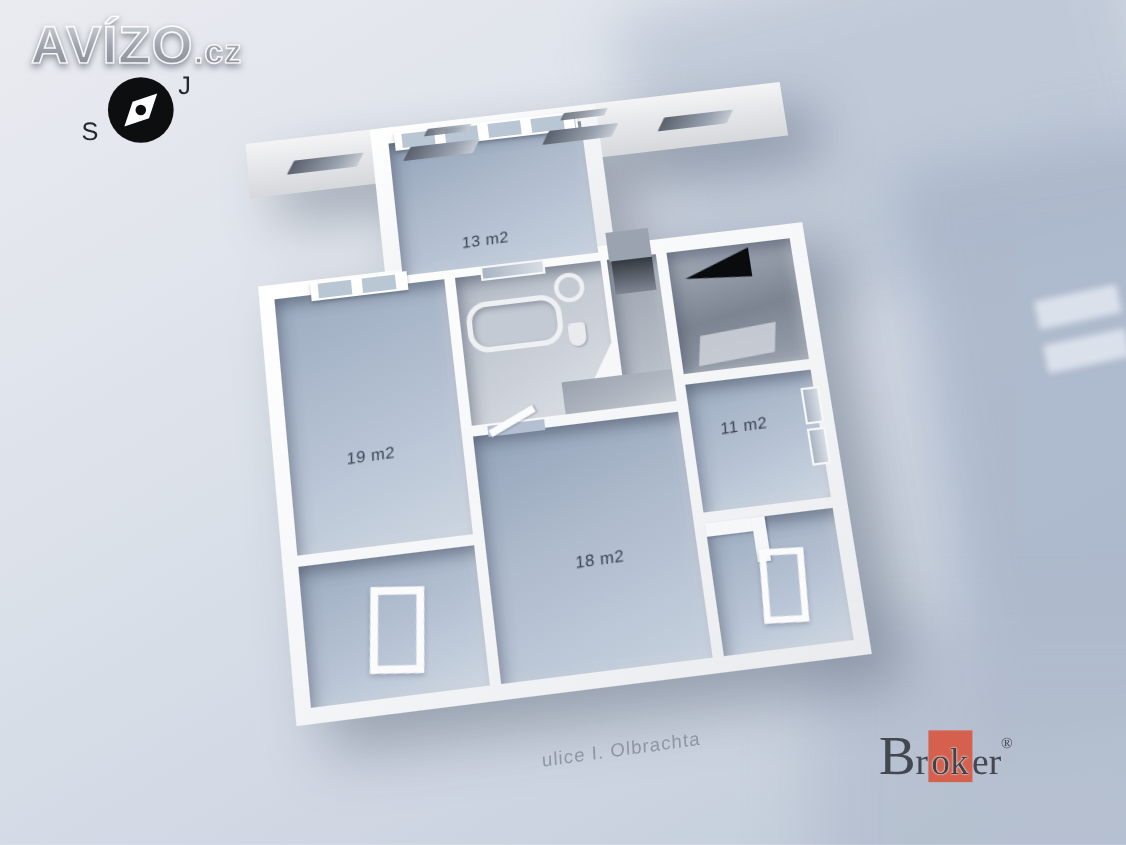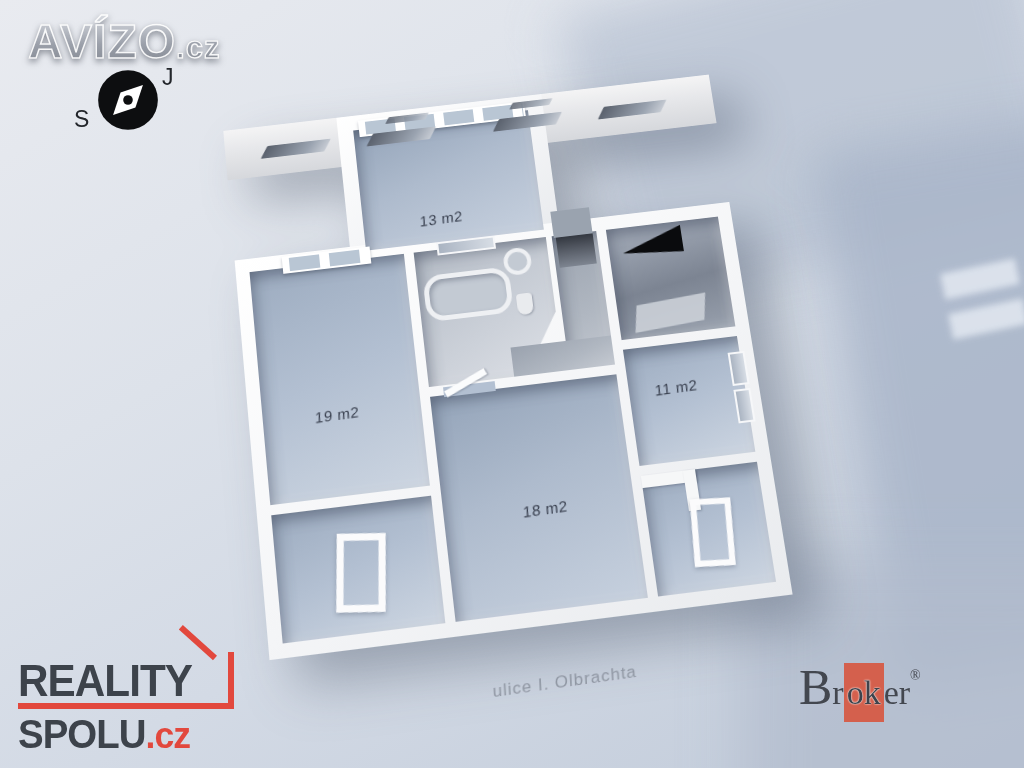--- a/index.html
+++ b/index.html
@@ -96,21 +96,21 @@
   .rs-under{left:2px;top:71px;width:216px;height:6px;}
   .rs-vert{left:212px;top:20px;width:6px;height:53px;}
   .rs-diag{left:196px;top:-20px;width:6px;height:46px;transform:rotate(-48deg);transform-origin:bottom center;}
 
   
   .bc{position:absolute;left:795px;top:662px;width:235px;color:#43474f;
        font-family:"Liberation Serif","DejaVu Serif",serif;font-size:34px;line-height:1;}
   .bc .cap{display:inline-block;}
   .bc .cap::first-letter{font-size:50px;}
   .bc-l1{margin-left:4px;white-space:nowrap;}
-  .bc-ok{display:inline-block;background:#d4604d;color:#3f434c;padding:13px 3px 12px 3px;
+  .bc-ok{display:inline-block;background:#d4604d;color:#3f434c;padding:13px 3px 0 3px;
        text-shadow:0 0 2px #fff,0 0 1px #fff;}
   .bc-reg{font-size:14px;vertical-align:24px;}
   .bc-l2{display:block;margin:-7px 0 0 32px;white-space:nowrap;}
 </style>
 </head>
 <body>
 
 <div class="stage">
 
   <div class="shadow sh-topright"></div>
@@ -194,25 +194,18 @@
       <polygon points="44,16 37,37 16,44 23,23" fill="#ffffff"></polygon>
       <circle cx="30" cy="30" r="4.5" fill="#0d0e10"></circle>
     </svg>
     <span class="lbl n">J</span>
     <span class="lbl s">S</span>
   </div>
 
 
   <div class="street">ulice I. Olbrachta</div>
 
-  <div class="rs">
-    <div class="rs-bar rs-under"></div>
-    <div class="rs-bar rs-vert"></div>
-    <div class="rs-bar rs-diag"></div>
-    <div class="rs-l1">REALITY</div>
-    <div class="rs-l2"><span>SPOLU</span><span class="rs-cz">.cz</span></div>
-  </div>
 
   <div class="bc">
     <div class="bc-l1"><span class="cap">Br</span><span class="bc-ok">ok</span><span>er</span><span class="bc-reg">®</span></div>
   </div>
 
 </div>
 
 </body></html>

